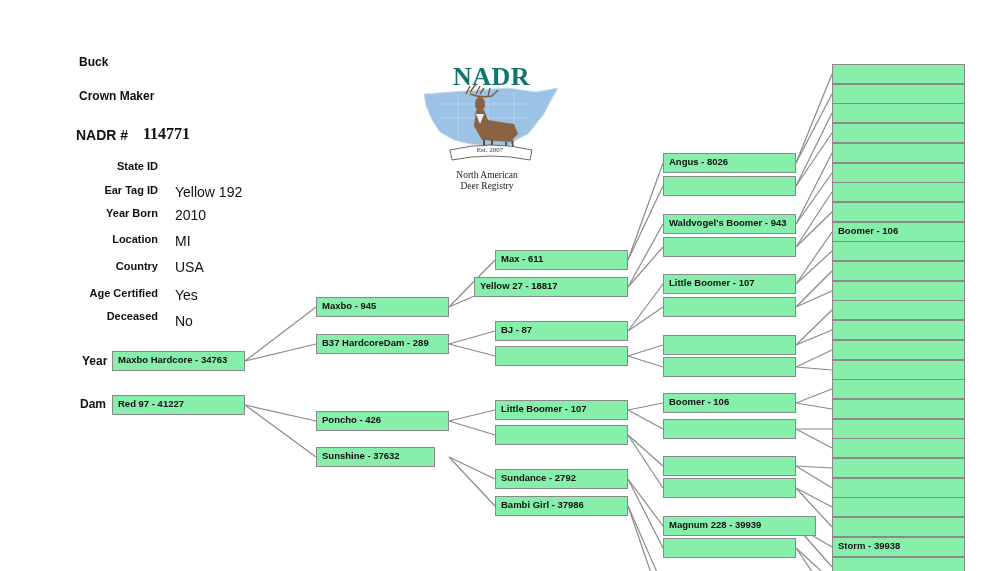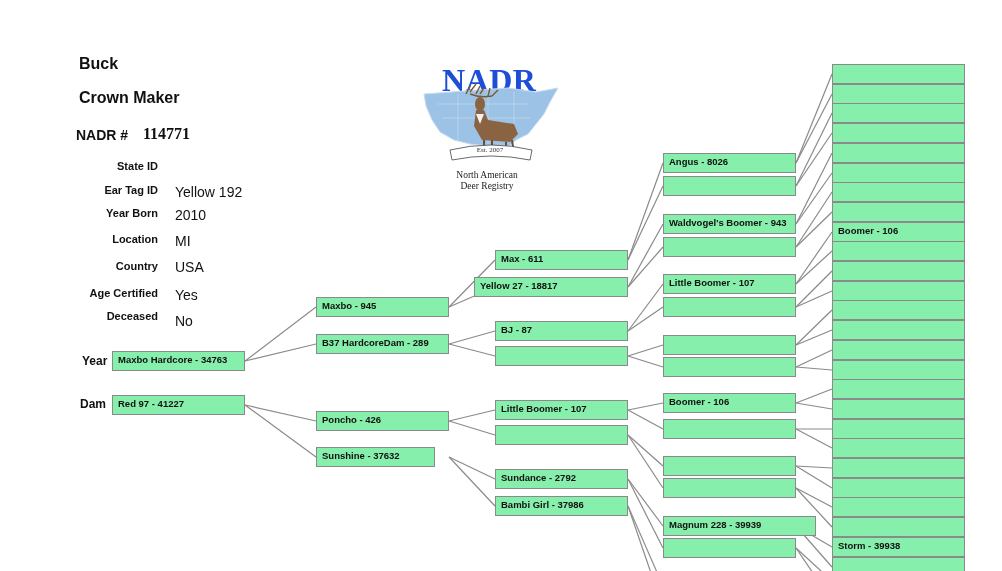--- a/index.html
+++ b/index.html
@@ -1,32 +1,32 @@
 <!DOCTYPE html>
 <html><head>
 <meta charset="utf-8">
 <style>
   html, body { margin: 0; padding: 0; background: #ffffff; }
   body { width: 1002px; height: 571px; position: relative; overflow: hidden;
          font-family: "Liberation Sans", sans-serif; color: #111; }
   .abs { position: absolute; }
-  .h-title { font-weight: bold; font-size: 16px; }
+  .h-title { font-weight: bold; font-size: 12px; }
   .nadr-label { font-weight: bold; font-size: 14px; }
   .nadr-num { font-weight: bold; font-size: 16px; font-family: Liberation Serif, serif; }
   .field-label { font-weight: bold; font-size: 11px; text-align: right; width: 100px; }
   .field-value { font-size: 14px; }
   .side-label { font-weight: bold; font-size: 12px; }
   .pbox { position: absolute; box-sizing: border-box; border: 1.5px solid #8a8a8a;
           background: #86efac; font-weight: bold; font-size: 9.5px; padding: 2px 0 0 5px;
           white-space: nowrap; overflow: hidden; height: 20px; }
   .g1, .g2, .g3, .g4, .g5 { width: 133px; }
   #lines { position: absolute; left: 0; top: 0; }
   .logo-wrap { position: absolute; left: 418px; top: 62px; width: 150px; height: 135px; }
-  .logo-title { position: absolute; left: 24px; top: 0; font-family: "Liberation Serif", serif;
-                font-weight: bold; font-size: 32px; color: #1d4ed8; letter-spacing: 0.5px; }
+  .logo-title { position: absolute; left: 35px; top: 0; font-family: "Liberation Serif", serif;
+                font-weight: bold; font-size: 26px; color: #0f766e; letter-spacing: 0.5px; }
   .logo-sub { position: absolute; left: 0; width: 138px; text-align: center;
               font-family: "Liberation Serif", serif; font-size: 9.5px; color: #222; }
   .logo-est { position: absolute; left: 52px; top: 84px; width: 40px; text-align: center;
               font-family: "Liberation Serif", serif; font-size: 7px; color: #333; }
 </style>
 </head>
 <body>
 
 <svg id="lines" width="1002" height="571">
     <line x1="245" y1="361" x2="316" y2="307" stroke="#8a8a8a" stroke-width="1.2"></line>

